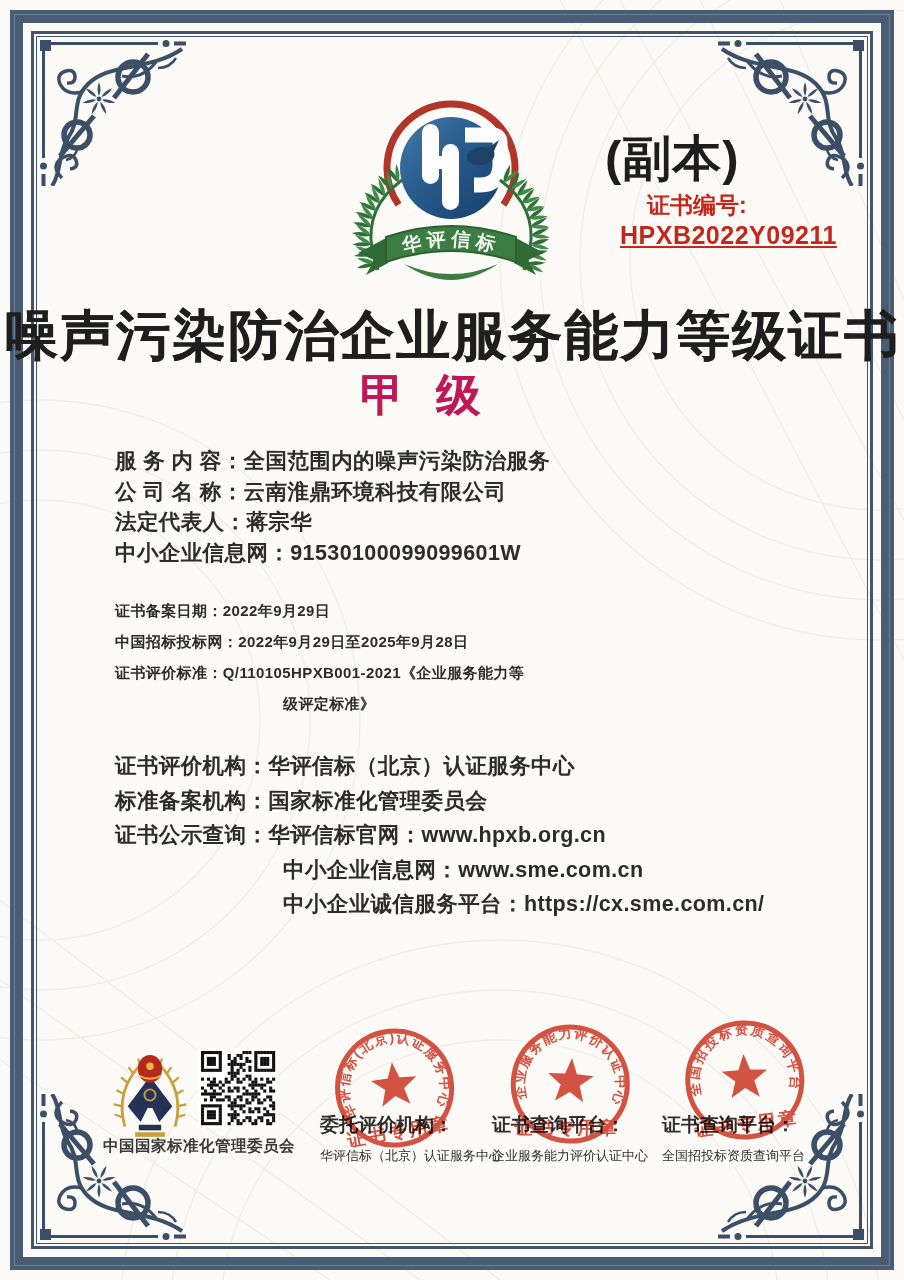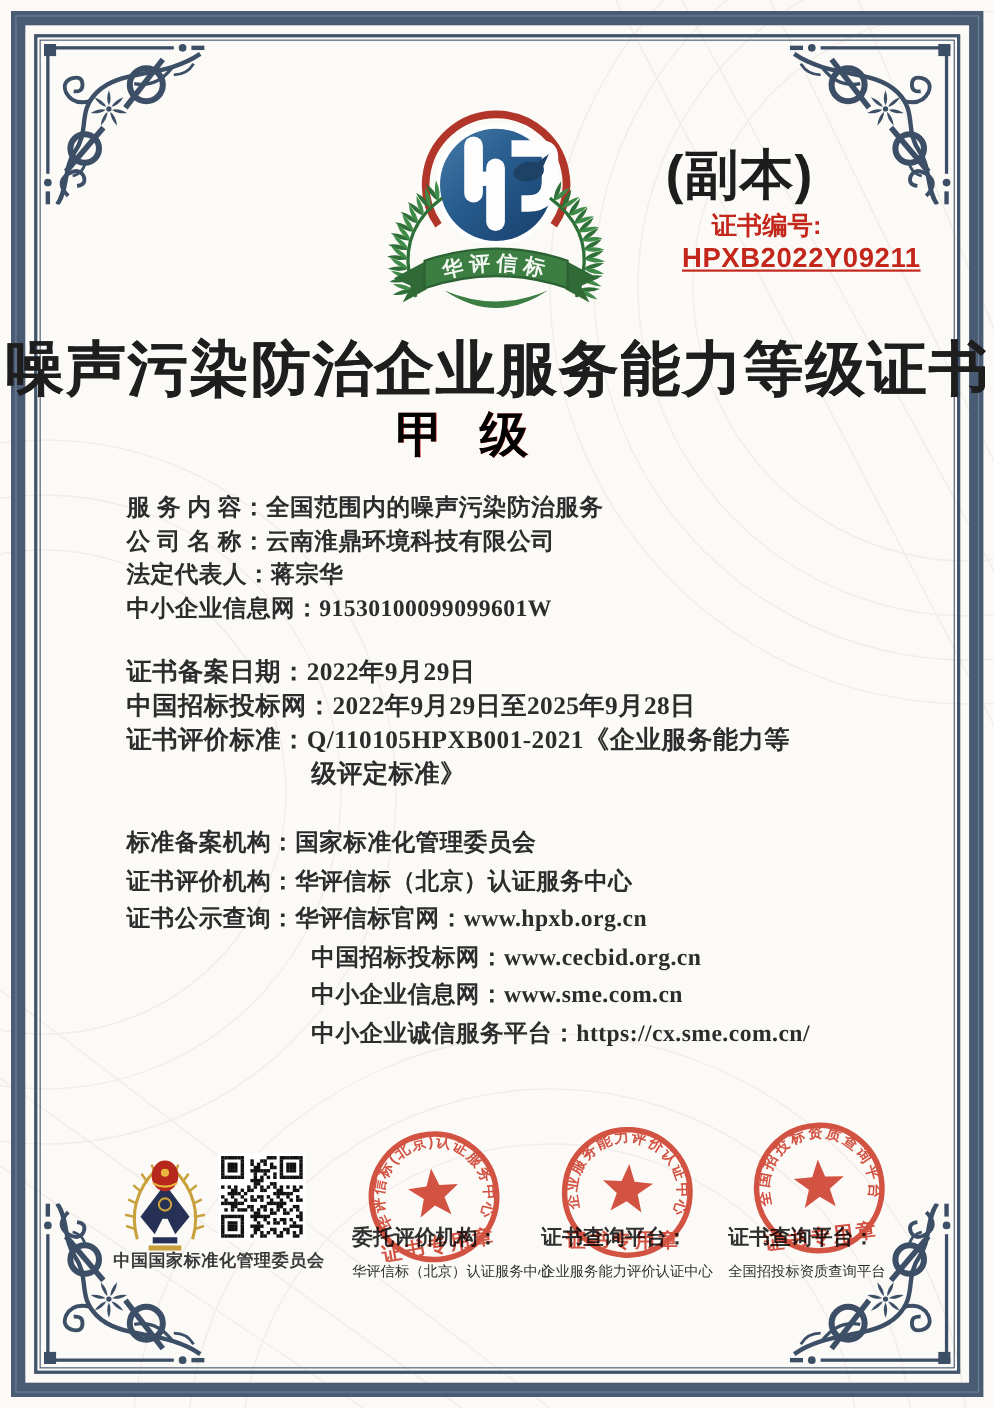--- a/index.html
+++ b/index.html
@@ -24,29 +24,29 @@
   .logo{position:absolute;left:334px;top:88px;z-index:3;}
   .copy-label{position:absolute;left:574px;top:126px;width:220px;
     font-size:49px;font-weight:700;color:#1d1d1d;letter-spacing:1px;z-index:3;margin-left:31px;}
   .certno-label{position:absolute;left:647px;top:190px;font-size:23px;font-weight:700;color:#c3271c;z-index:3;}
   .certno{position:absolute;left:620px;top:221px;font-size:25px;font-weight:700;color:#c3271c;letter-spacing:.5px;z-index:3;text-decoration:underline;}
   
   .title{position:absolute;left:0;top:300px;width:904px;text-align:center;
     font-size:54px;font-weight:900;color:#1e1e1e;letter-spacing:2px;z-index:3;
     text-shadow:.6px 0 0 #1e1e1e;}
   .grade{position:absolute;left:0;top:366px;width:850px;text-align:center;
-    font-size:44px;font-weight:900;color:#000000;letter-spacing:10px;z-index:3;
+    font-size:44px;font-weight:900;color:#be185d;letter-spacing:10px;z-index:3;
     text-shadow:.6px 0 0 #d2342a;}
   
   .tblock{position:absolute;left:115px;width:700px;z-index:3;color:#2c2c2c;
     font-weight:700;letter-spacing:.4px;}
-  .tblock .ln{white-space:nowrap;font-family:Liberation Serif, serif;}
+  .tblock .ln{white-space:nowrap;}
   .b1{top:446px;font-size:21.5px;}
   .b1 .ln{line-height:30.6px;}
-  .b2{top:595px;font-size:23px;}
+  .b2{top:595px;font-size:15px;}
   .b2 .ln{line-height:31px;}
   .b3{top:749px;font-size:21.5px;}
   .b3 .ln{line-height:34.5px;}
   .indent{padding-left:168px;}
   
   .sac-emblem{position:absolute;left:110px;top:1048px;z-index:3;}
   .qr{position:absolute;left:198px;top:1048px;z-index:3;}
   .sac-label{position:absolute;left:84px;top:1136px;width:230px;text-align:center;
     font-size:15.5px;font-weight:600;color:#3a3a3a;z-index:3;letter-spacing:.5px;}
   .seal-caption{position:absolute;z-index:3;color:#2f2f2f;white-space:nowrap;}
@@ -228,24 +228,23 @@
   </div>
 
   <div class="tblock b2">
     <div class="ln">证书备案日期：2022年9月29日</div>
     <div class="ln">中国招标投标网：2022年9月29日至2025年9月28日</div>
     <div class="ln">证书评价标准：Q/110105HPXB001-2021《企业服务能力等</div>
     <div class="ln indent">级评定标准》</div>
   </div>
 
   <div class="tblock b3">
+    <div class="ln">证书评价机构：华评信标（北京）认证服务中心</div>
     <div class="ln">标准备案机构：国家标准化管理委员会</div>
-    <div class="ln">证书评价机构：华评信标（北京）认证服务中心</div>
     <div class="ln">证书公示查询：华评信标官网：www.hpxb.org.cn</div>
-    <div class="ln indent">中国招标投标网：www.cecbid.org.cn</div>
     <div class="ln indent">中小企业信息网：www.sme.com.cn</div>
     <div class="ln indent">中小企业诚信服务平台：https://cx.sme.com.cn/</div>
   </div>
 
   <svg class="sac-emblem" width="80" height="94" viewBox="0 0 86 96">
     <g stroke="#c8a13c" fill="none" stroke-width="3">
       <path d="M16,82 Q5,44 34,14"></path>
       <path d="M70,82 Q81,44 52,14"></path>
     </g>
     <g stroke="#c8a13c" fill="none" stroke-width="2.4">

